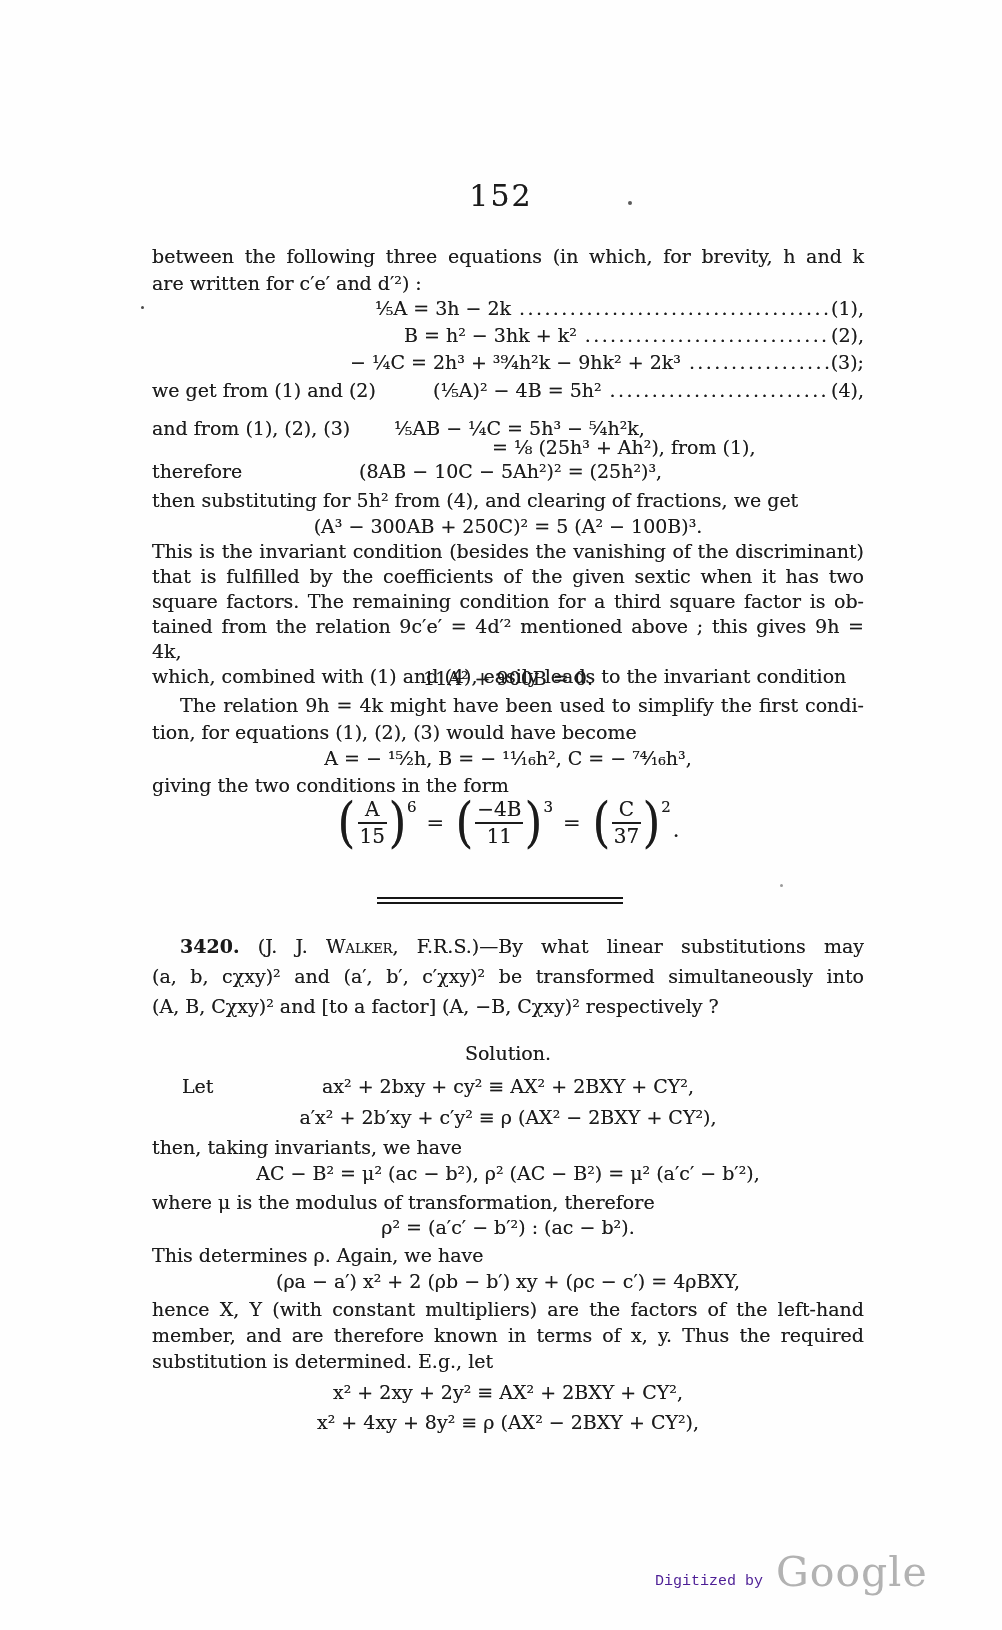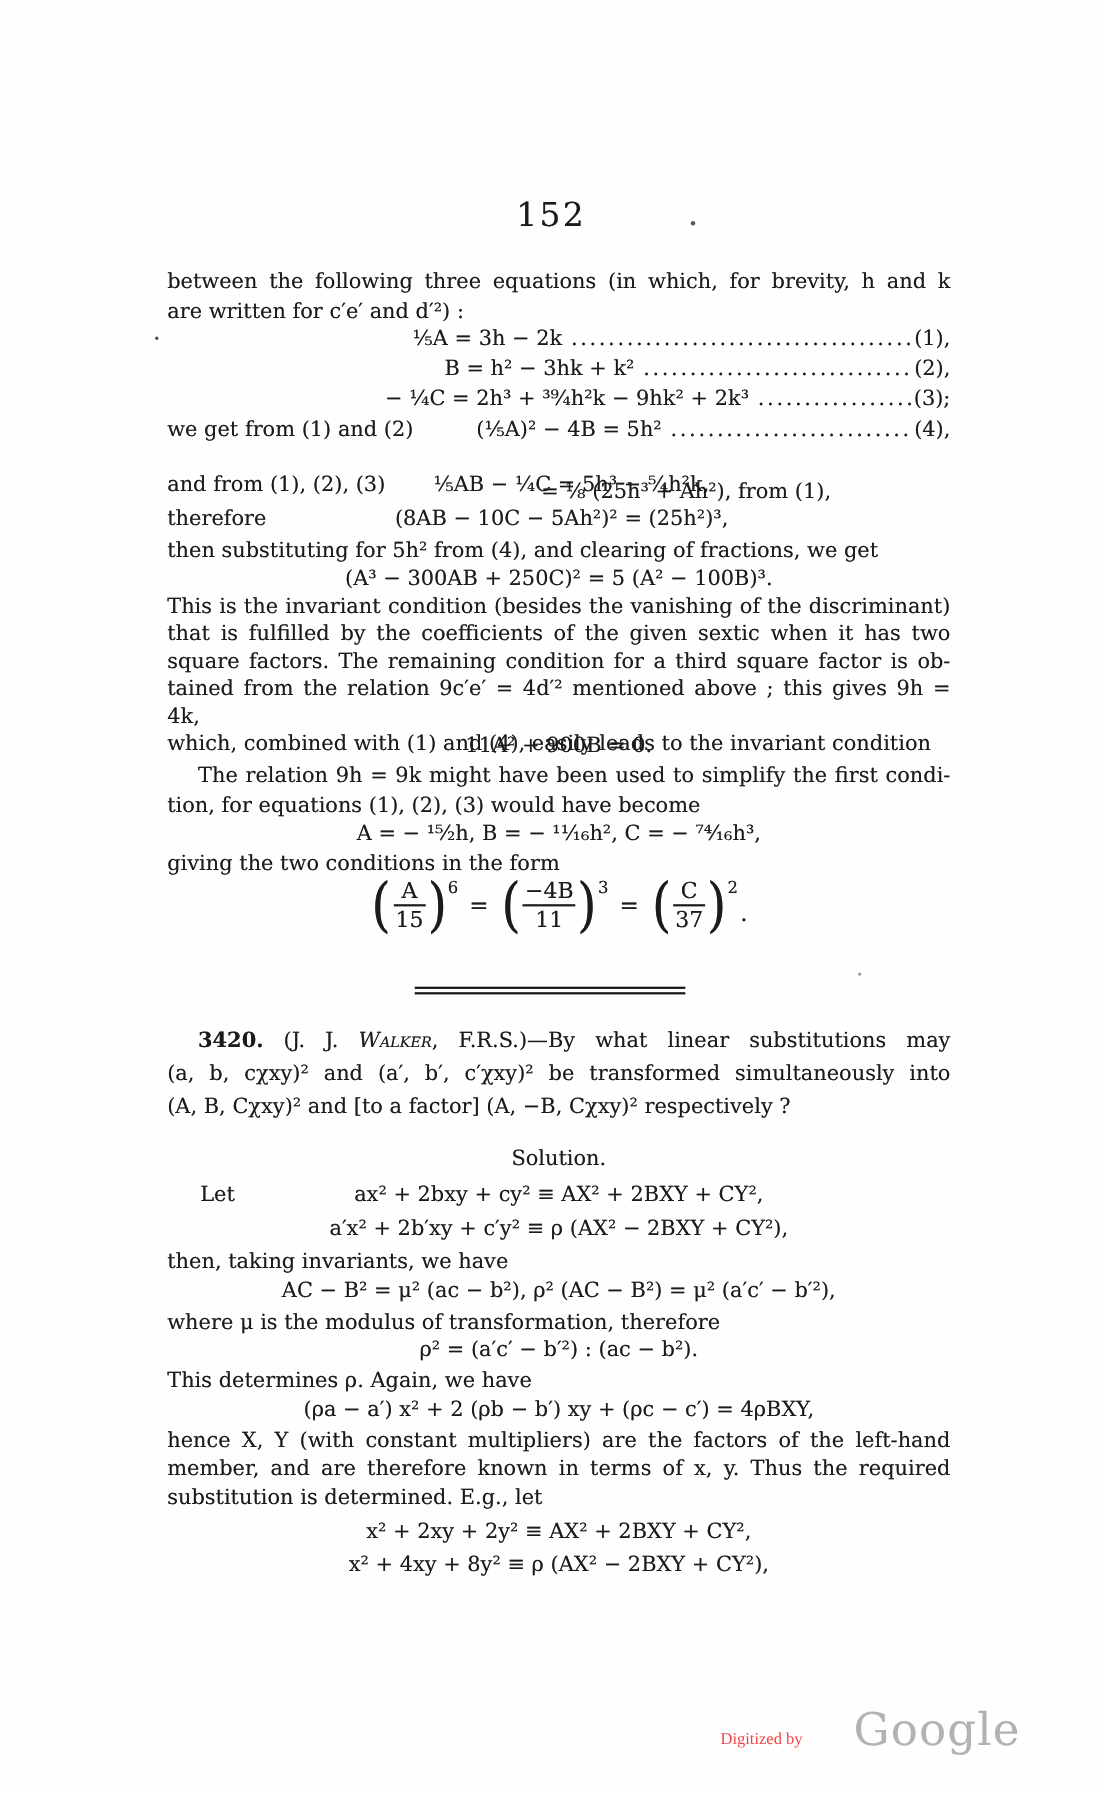--- a/index.html
+++ b/index.html
@@ -11,21 +11,21 @@
   .abs{position:absolute;}
   .col{position:absolute;left:152px;width:712px;}
   .line{line-height:26px;}
   .lh25 .line{line-height:25px;}
   .lh27 .line{line-height:27px;}
   .lh30 .line{line-height:30px;}
   .just{text-align:justify;text-align-last:justify;}
   .center{text-align:center;}
   .it{}
   .bold{font-weight:bold;}
-  .sc{font-variant:small-caps;font-style:italic;}
+  .sc{font-variant:small-caps;}
   .pageno{position:absolute;left:0;width:1002px;top:178px;text-align:center;
           font-size:30px;letter-spacing:2px;}
   .eqrow{display:flex;align-items:baseline;}
   .eqlabel{flex:none;}
   .eqlhs{flex:none;white-space:nowrap;}
   .dots{flex:1 1 auto;overflow:hidden;white-space:nowrap;letter-spacing:2.4px;
         margin:0 2px 0 8px;}
   .eqnum{flex:none;white-space:nowrap;}
   .rule{position:absolute;left:377px;width:246px;height:3px;
         border-top:2px solid #151515;border-bottom:2px solid #151515;}
@@ -37,22 +37,22 @@
   .bp{font-size:54px;line-height:1;font-weight:400;transform:scaleX(.85);}
   .frac{display:inline-flex;flex-direction:column;align-items:center;gap:2px;}
   .fn,.fd{line-height:1.05;padding:0 2px;}
   .fbar{align-self:stretch;height:2px;background:#1b1b1b;}
   .exp{font-size:15px;align-self:flex-start;transform:translateY(2px);
        display:inline-block;margin-left:-1px;}
   .beq{font-size:21px;margin:0 6px;}
   .bend{font-size:21px;align-self:flex-end;transform:translateY(-8px);margin-left:-2px;}
   .letwrap{position:relative;}
   .letlabel{position:absolute;left:30px;top:0;}
-  .digitized{font-family:Liberation Serif, serif;
-             color:#ef4444;font-size:15px;text-shadow:none;}
+  .digitized{font-family:Liberation Mono, monospace;
+             color:#4c1d95;font-size:15px;text-shadow:none;}
   .glogo{font-family:"DejaVu Serif",serif;color:#b2b2b2;font-size:41px;
          letter-spacing:1px;text-shadow:none;}
 </style>
 </head>
 <body>
 
 <div class="page">
 
   <div class="pageno">152</div>
   <div class="speck" style="left:628px;top:201px;width:4px;height:4px;background:#5a5a5a;"></div>
@@ -87,21 +87,21 @@
   </div>
 
   <div class="col" style="top:379px">
     <div class="eqrow">
       <span class="eqlabel" style="width:281px">we get from (1) and (2)</span>
       <span class="eqlhs">(⅕A)² − 4B = 5h²</span>
       <span class="dots">......................................................</span>
       <span class="eqnum">(4),</span>
     </div>
   </div>
-  <div class="col" style="top:429px">
+  <div class="col" style="top:417px">
     <div class="eqrow">
       <span class="eqlabel" style="width:242px">and from (1), (2), (3)</span>
       <span class="eqlhs">⅕AB − ¼C = 5h³ − ⁵⁄₄h²k,</span>
     </div>
   </div>
   <div class="col" style="top:434px">
     <div class="line" style="margin-left:340px">= ⅛ (25h³ + Ah²), from (1),</div>
   </div>
   <div class="col" style="top:460px">
     <div class="eqrow">
@@ -122,21 +122,21 @@
     <div class="line just"><span>square factors.  The remaining condition for a </span><span class="it">third</span><span> square factor is ob-</span></div>
     <div class="line just">tained from the relation 9c′e′ = 4d′² mentioned above ; this gives 9h = 4k,</div>
     <div class="line">which, combined with (1) and (4), easily leads to the invariant condition</div>
   </div>
 
   <div class="col" style="top:665px">
     <div class="line center">11A² + 900B = 0.</div>
   </div>
 
   <div class="col lh27" style="top:692px">
-    <div class="line just" style="text-indent:28px">The relation 9h = 9k might have been used to simplify the first condi-</div>
+    <div class="line just" style="text-indent:28px">The relation 9h = 4k might have been used to simplify the first condi-</div>
     <div class="line">tion, for equations (1), (2), (3) would have become</div>
   </div>
 
   <div class="col" style="top:745px">
     <div class="line center">A = − ¹⁵⁄₂h,   B = − ¹¹⁄₁₆h²,   C = − ⁷⁴⁄₁₆h³,</div>
   </div>
   <div class="col" style="top:772px">
     <div class="line">giving the two conditions in the form</div>
   </div>
 

